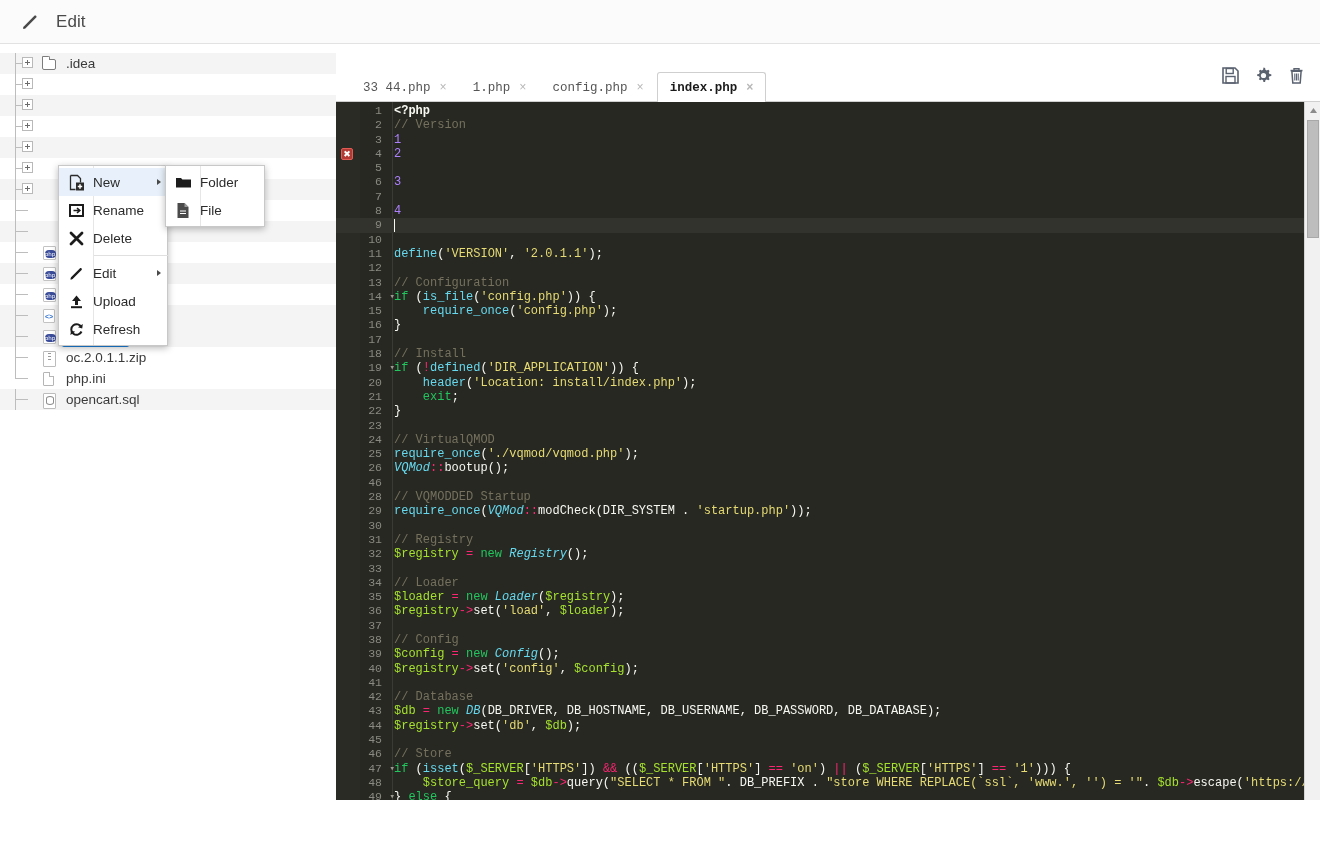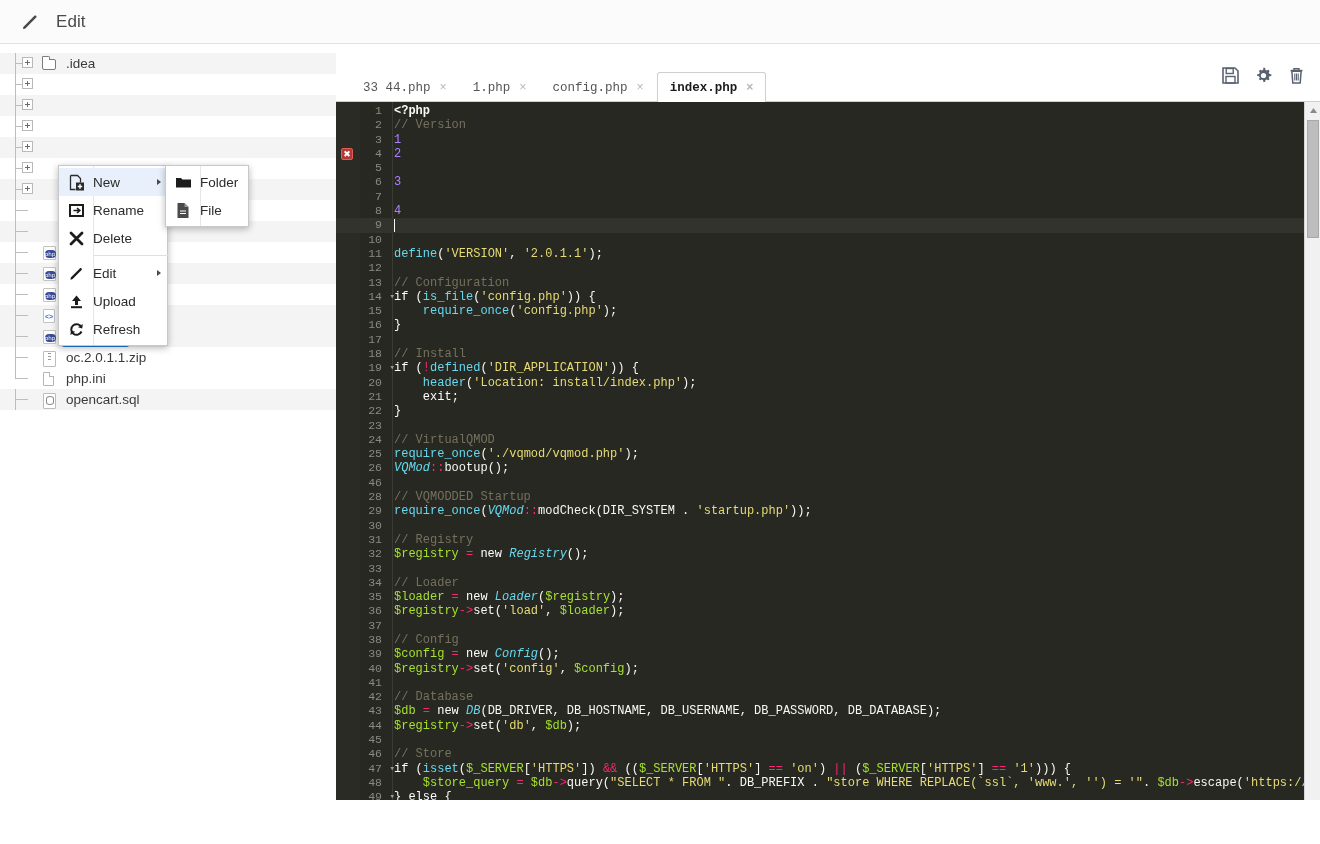--- a/index.html
+++ b/index.html
@@ -128,21 +128,21 @@
   .ctx-item .ctx-ico{ width:34px; display:flex; justify-content:center; align-items:center; flex:0 0 34px; }
   .ctx-item .ctx-lbl{ flex:1; }
   .ctx-item .arrow{
     width:0;height:0;border-left:4px solid #4a4a4a;
     border-top:3.5px solid transparent;border-bottom:3.5px solid transparent;
     margin-right:8px;
   }
   .ctx-item.active{ background:#e8f1fb; }
   .ctx-item.active .ctx-ico{ }
   .ctx-sep{ height:1px; background:#e0e0e0; margin:3px 0 3px 34px; }
-  .ctx-sub{ left:165px; top:121px; width:84px; }
+  .ctx-sub{ left:165px; top:121px; width:100px; }
 
   .divline{ position:absolute; left:34px; top:0; bottom:0; width:1px; background:#e6e6e6; }
 
   
   .editor-panel{
     position:absolute; left:336px; top:0; width:984px; height:800px; background:#fff;
   }
   .tabbar{
     position:absolute; left:0; top:0; width:984px; height:58px;
     border-bottom:1px solid #cfcfcf; background:#fff;
@@ -190,21 +190,21 @@
   }
   .errmark{
     position:absolute; left:5px; width:12px; height:12px; background:#b33a34;
     border:1px solid #e05c54; border-radius:2px; color:#fff; font-size:9px;
     line-height:11px; text-align:center; font-family:"DejaVu Sans",sans-serif;
   }
   .caret{ position:absolute; width:1px; background:#f8f8f2; }
 
   
   .c-com{ color:#75715e; }
-  .c-kw { color:#ffffff; }
+  .c-kw { color:#22c55e; }
   .c-fn { color:#66d9ef; }
   .c-str{ color:#e6db74; }
   .c-num{ color:#ae81ff; }
   .c-var{ color:#a6e22e; }
   .c-cls{ color:#66d9ef; font-style:italic; }
   .c-op { color:#f92672; }
   .c-tag{ color:#f8f8f2; font-weight:bold; }
 
   
   .vscroll{

